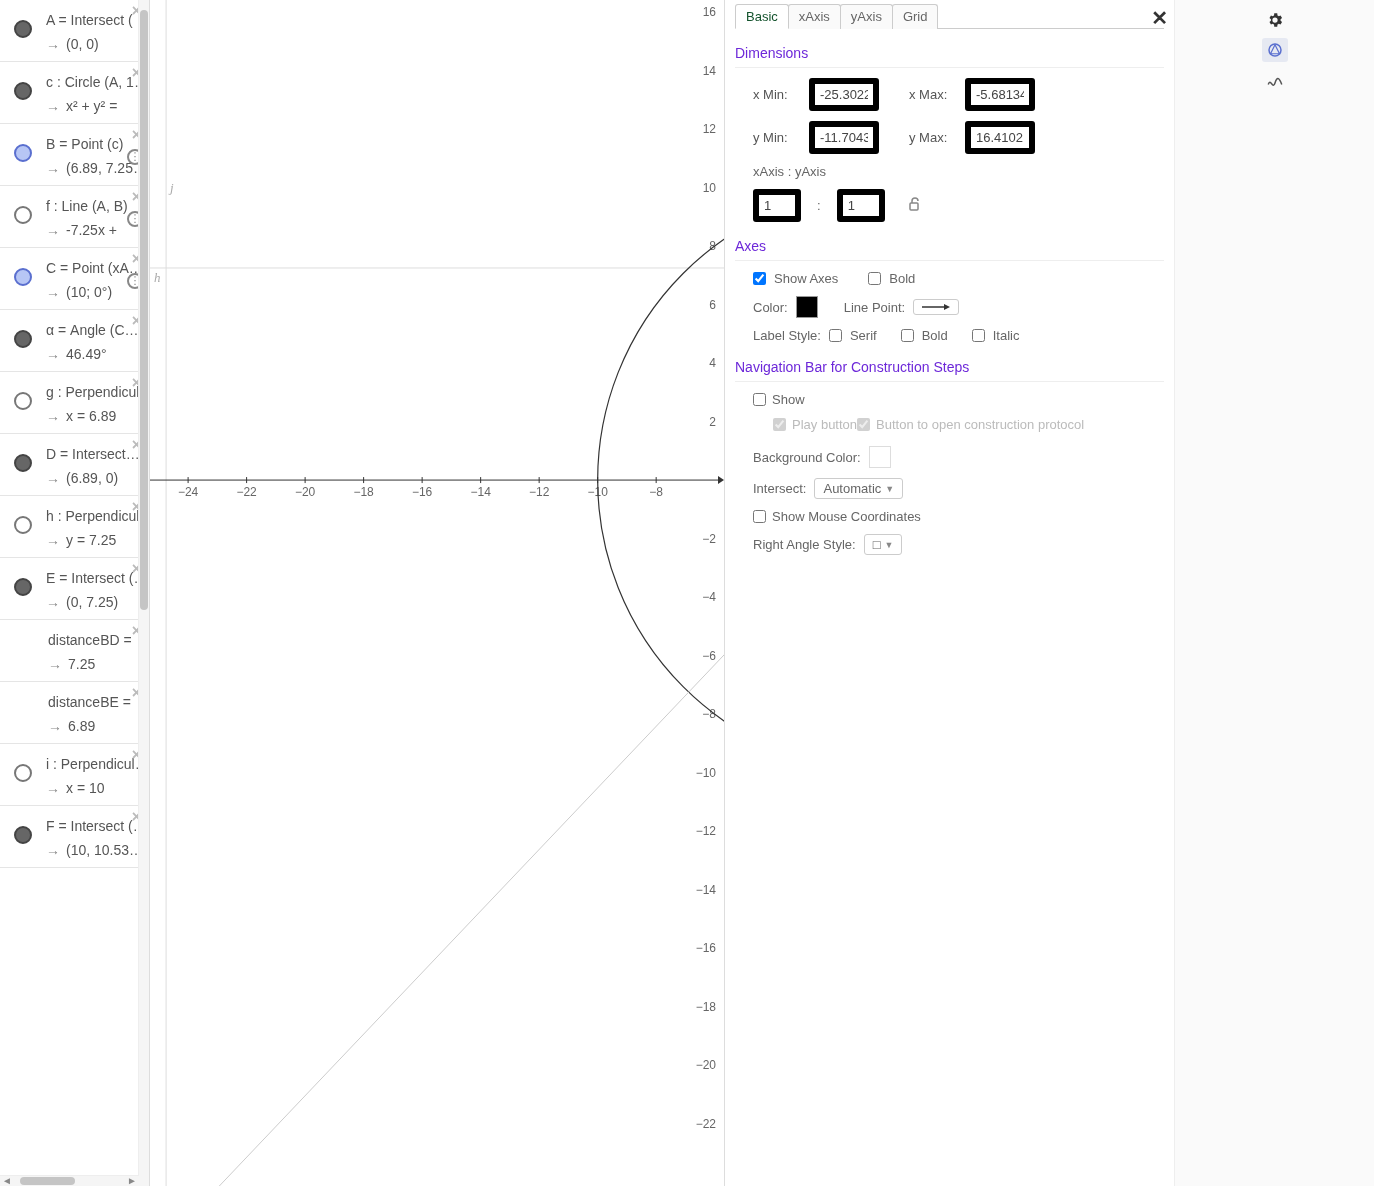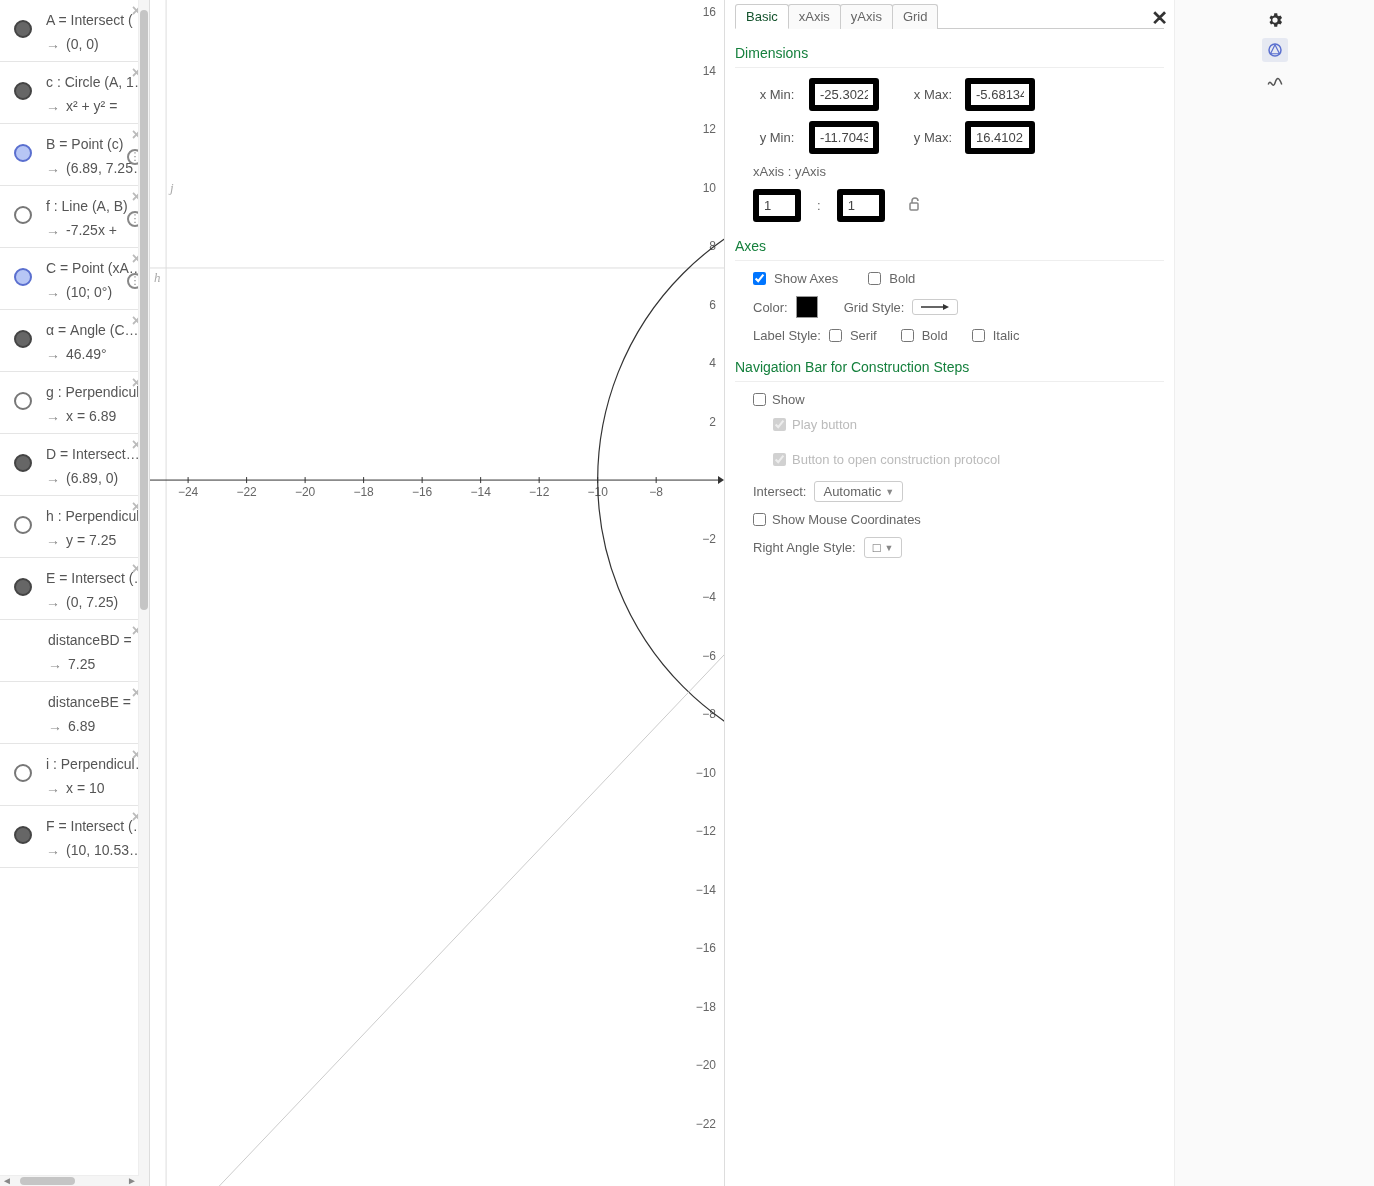--- a/index.html
+++ b/index.html
@@ -168,40 +168,40 @@
     background: #fff;
     border-bottom: 1px solid #fff;
     position: relative; z-index: 2;
   }
   .settings-body {
     border-top: 1px solid #ccc;
     margin-top: -1px;
     padding-top: 10px;
   }
   .section-heading {
-    color: #15803d;
+    color: #6d28d9;
     font-size: 14px;
     padding: 6px 0;
     border-bottom: 1px solid #eee;
     margin-bottom: 6px;
   }
   .section-body {
     padding: 4px 0 10px 18px;
     display: flex;
     flex-direction: column;
     gap: 10px;
     color: #666;
   }
   .form-row {
     display: flex;
     align-items: center;
     gap: 8px;
     flex-wrap: wrap;
   }
-  .form-row label { font-size: 13px; color: #555; min-width: 48px; text-align: center; }
+  .form-row label { font-size: 13px; color: #555; min-width: 48px; }
   .num-input {
     width: 70px;
     padding: 3px 5px;
     border: 6px solid #000000;
     border-radius: 3px;
     font-size: 13px;
     color: #444;
   }
   .num-input.small { width: 48px; }
   .checkbox-row { display: flex; align-items: center; gap: 6px; }
@@ -217,21 +217,21 @@
     border-radius: 3px;
     padding: 2px 8px;
     font-size: 13px;
     background: #fff;
     display: inline-flex; align-items: center; gap: 4px;
   }
   .select-caret { font-size: 9px; color: #888; }
   .lock-icon { font-size: 15px; color: #888; }
   .group-pair { display: flex; gap: 30px; align-items: center; }
   .disabled { color: #bbb; }
-  .indent-sub { margin-left: 20px; display: flex; flex-direction: column; gap: 20px; }
+  .indent-sub { margin-left: 20px; display: flex; flex-direction: row; gap: 0; }
 
   
   .right-rail {
     position: absolute;
     left: 1174px; top: 0;
     width: 200px; height: 1186px;
     background: #fafafa;
     border-left: 1px solid #eee;
     display: flex;
     flex-direction: column;
@@ -534,21 +534,21 @@
           <input type="checkbox" checked="" style="">
           <span>Show Axes</span>
           <span style="width:14px;"></span>
           <input type="checkbox" style="">
           <span>Bold</span>
         </div>
         <div class="form-row">
           <span>Color:</span>
           <span class="color-swatch black"></span>
           <span style="width:10px;"></span>
-          <span>Grid Style:</span>
+          <span>Line Point:</span>
           <span class="line-style-box">
             <svg width="28" height="10">
                 <line x1="0" y1="5" x2="22" y2="5" stroke="#333" stroke-width="1.5"></line>
                 <polygon points="22,2 28,5 22,8" fill="#333"></polygon>
               </svg>
           </span>
         </div>
         <div class="form-row">
           <span>Label Style:</span>
           <input type="checkbox" style="">
@@ -574,20 +574,24 @@
             <span>Play button</span>
           </div>
           <div class="checkbox-row">
             <input type="checkbox" checked="" disabled="" style="">
             <span>Button to open construction protocol</span>
           </div>
         </div>
       </div>
 
       <div class="section-body">
+        <div class="form-row">
+          <span>Background Color:</span>
+          <span class="color-swatch white"></span>
+        </div>
         <div class="form-row">
           <span>Intersect:</span>
           <span class="select-box">
             <span>Automatic</span>
             <span class="select-caret">▼</span>
           </span>
         </div>
         <div class="checkbox-row">
           <input type="checkbox" style="">
           <span>Show Mouse Coordinates</span>

